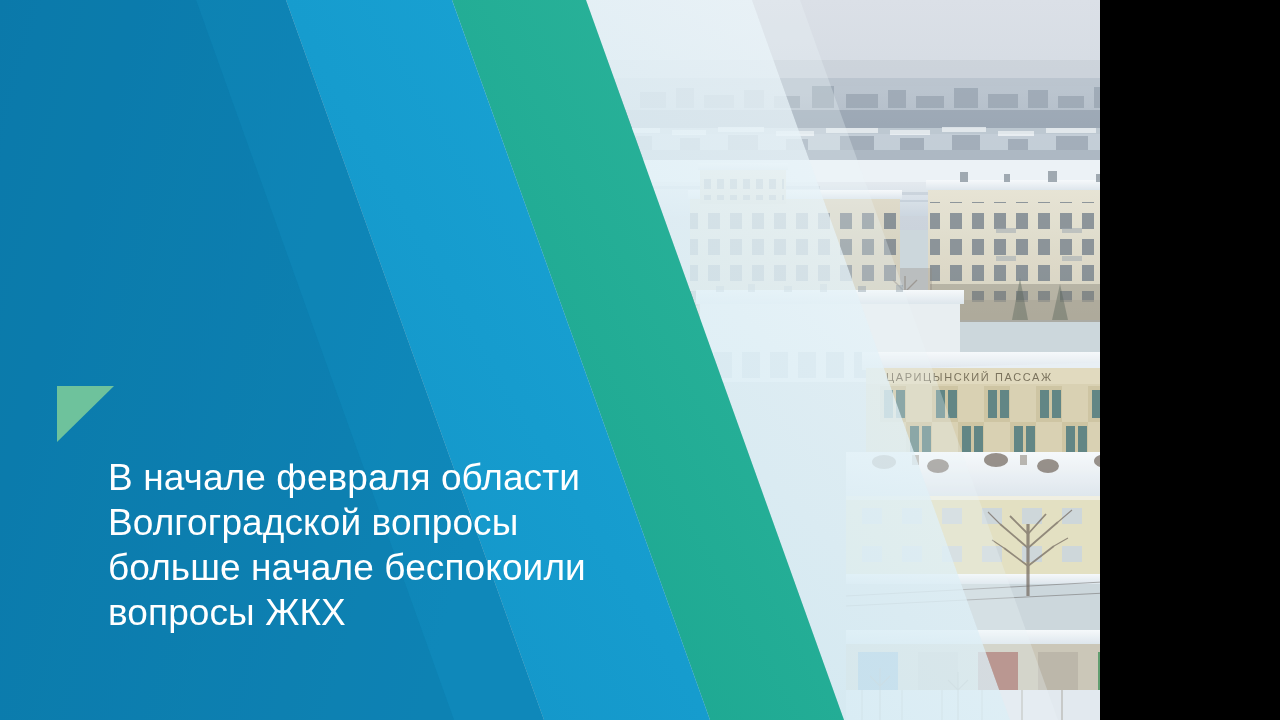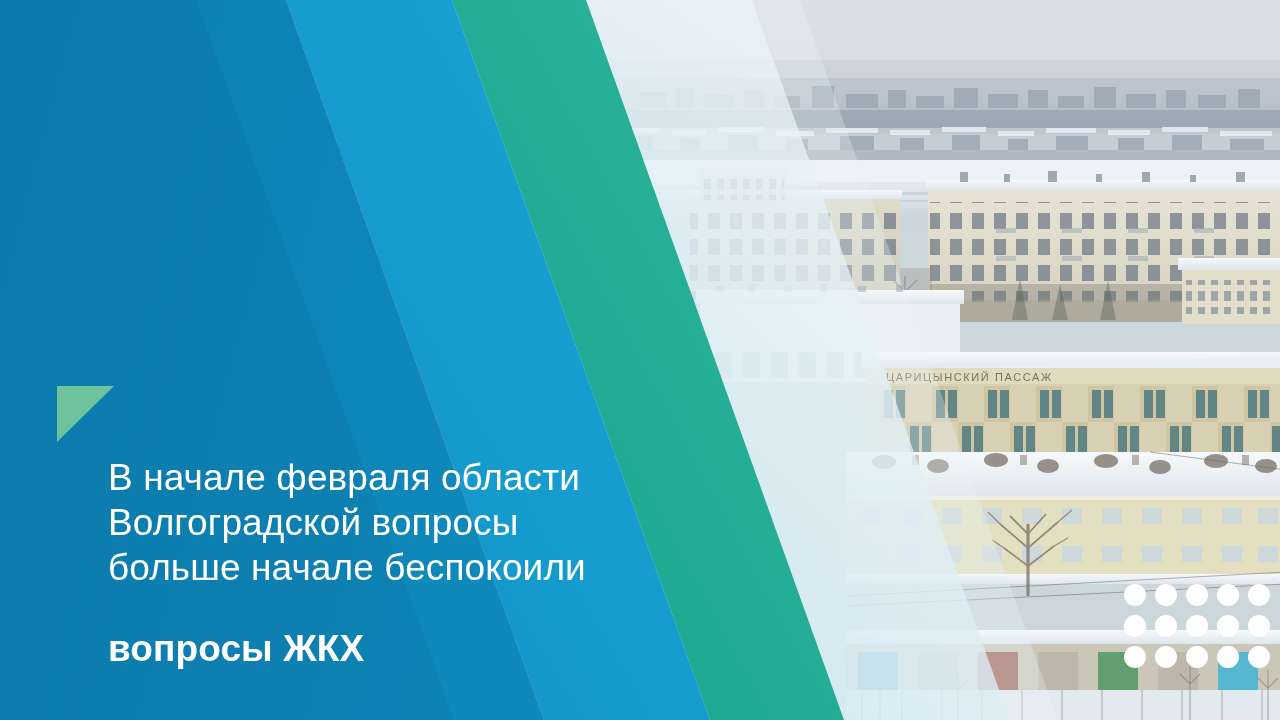--- a/index.html
+++ b/index.html
@@ -2,21 +2,21 @@
 <html><head>
 <meta charset="utf-8">
 <style>
   html, body {
     margin: 0;
     padding: 0;
     background: #000;
   }
   #stage {
     position: relative;
-    width: 1280px;
+    width: 1100px;
     height: 720px;
     overflow: hidden;
     font-family: "Liberation Sans", sans-serif;
     background: #cfd8dc;
   }
 
   
   .photo {
     position: absolute;
     inset: 0;
@@ -48,21 +48,21 @@
     top: 455px;
     width: 630px;
     color: #ffffff;
     font-size: 37px;
     line-height: 45px;
     letter-spacing: 0.1px;
     font-weight: 400;
     text-rendering: optimizeLegibility;
   }
   .headline .ln { display: block; white-space: nowrap; }
-  .headline .ln.bold { font-weight: 700; margin-top: 36px; }
+  .headline .ln.bold { font-weight: 400; }
 
   
   .dot-grid {
     position: absolute;
     left: 1124px;
     top: 584px;
     display: grid;
     grid-template-columns: repeat(5, 31px);
     grid-template-rows: repeat(3, 31px);
   }

